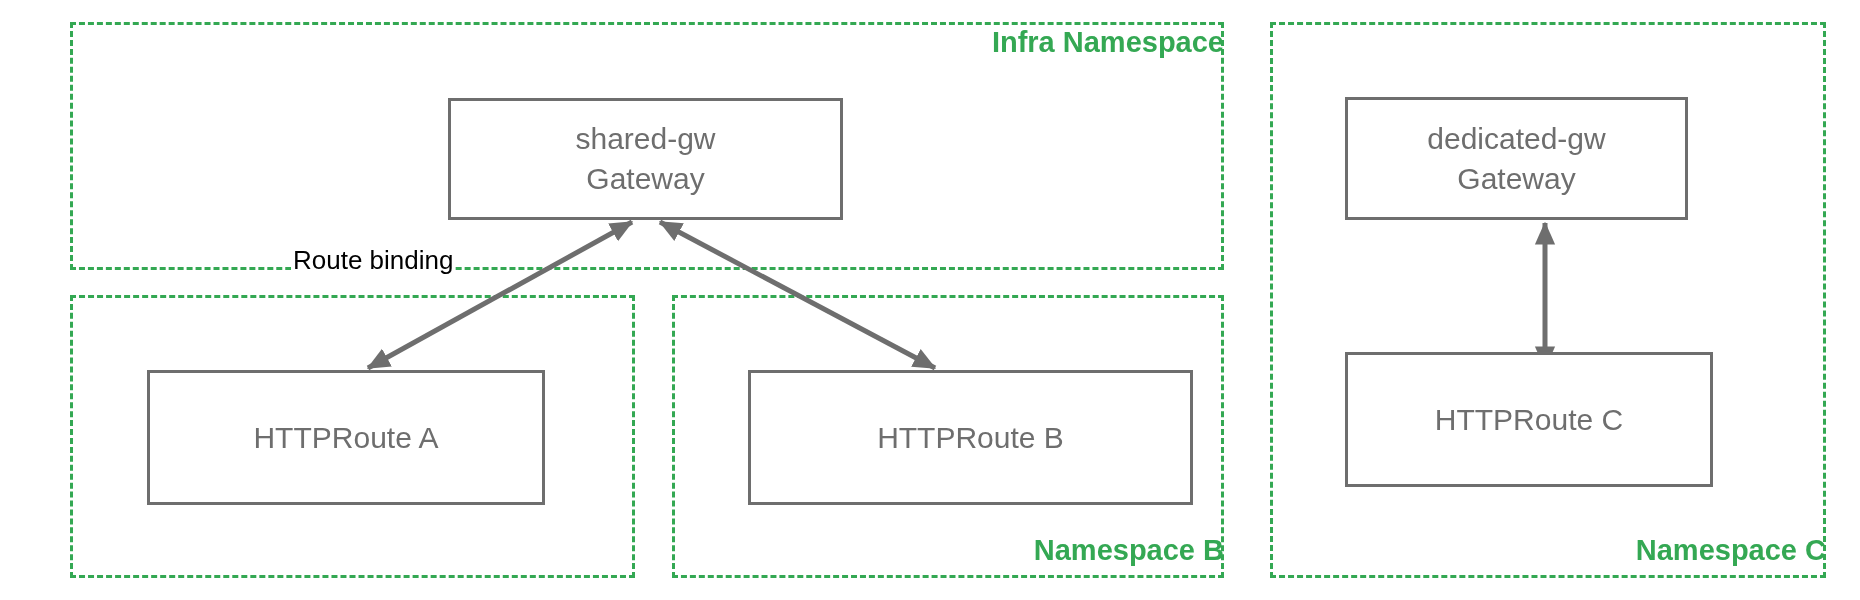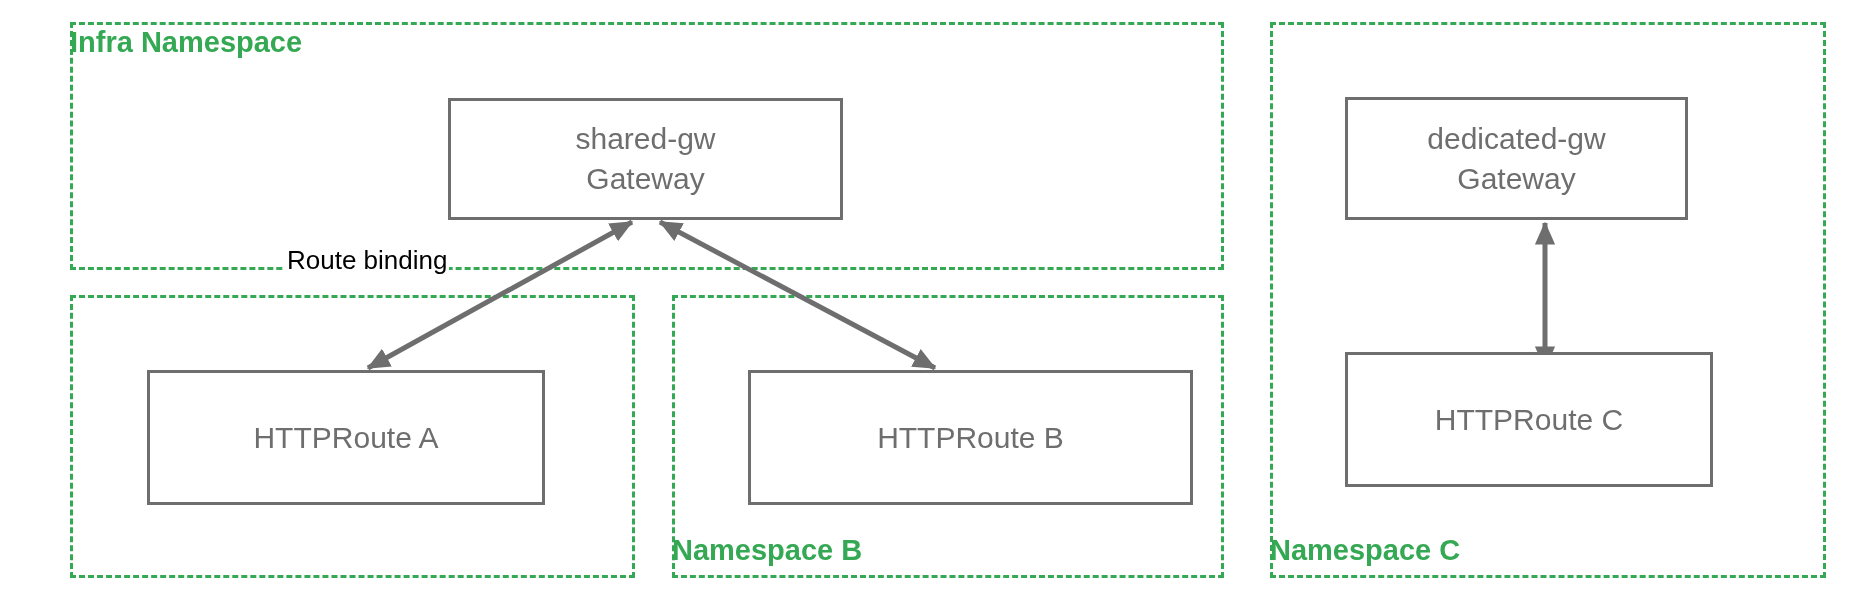--- a/index.html
+++ b/index.html
@@ -25,21 +25,21 @@
     box-sizing: border-box;
     background: transparent;
   }
   .ns-label {
     position: absolute;
     color: #34a853;
     font-size: 29px;
     font-weight: bold;
     font-family: "Liberation Sans", sans-serif;
     white-space: nowrap;
-    text-align: left;
+    text-align: right;
     letter-spacing: 0px;
   }
   
   .node {
     position: absolute;
     box-sizing: border-box;
     border: 3px solid #6e6e6e;
     background: #ffffff;
     color: #6e6e6e;
     font-size: 30px;
@@ -113,21 +113,21 @@
 
     <g>
       <line x1="935" y1="368" x2="660" y2="222" stroke="#6e6e6e" stroke-width="5" marker-start="url(#arrowStart)" marker-end="url(#arrowEnd)"></line>
     </g>
 
     <g>
       <line x1="1545" y1="368" x2="1545" y2="223" stroke="#6e6e6e" stroke-width="5" marker-start="url(#arrowStart)" marker-end="url(#arrowEnd)"></line>
     </g>
   </svg>
 
-  <div class="edge-label" style="left:285px; top:245px;text-align:center;">Route binding</div>
+  <div class="edge-label" style="left:291px; top:245px;text-align:center;">Route binding</div>
 
   <div class="node" style="left:448px; top:98px; width:395px; height:122px;">
     <span class="l1">shared-gw</span>
     <span class="l2">Gateway</span>
   </div>
 
   <div class="node" style="left:1345px; top:97px; width:343px; height:123px;">
     <span class="l1">dedicated-gw</span>
     <span class="l2">Gateway</span>
   </div>

